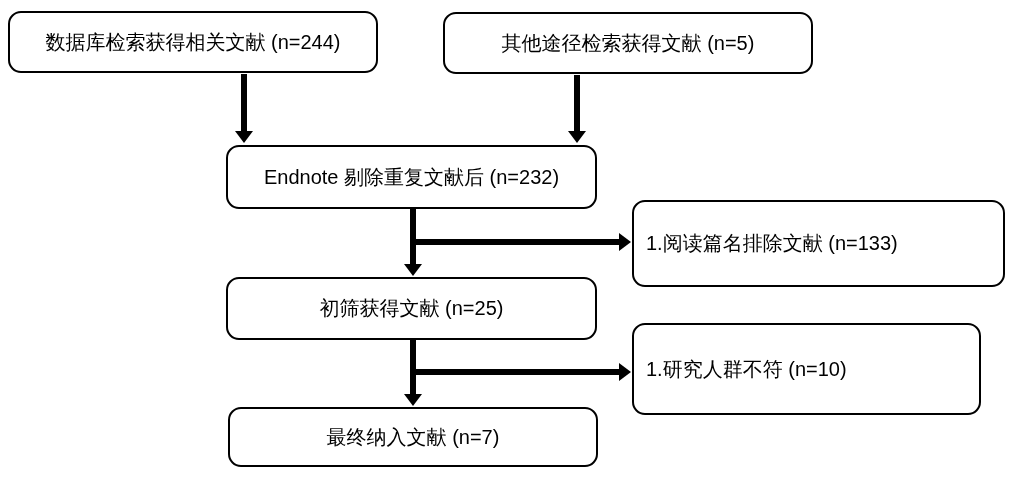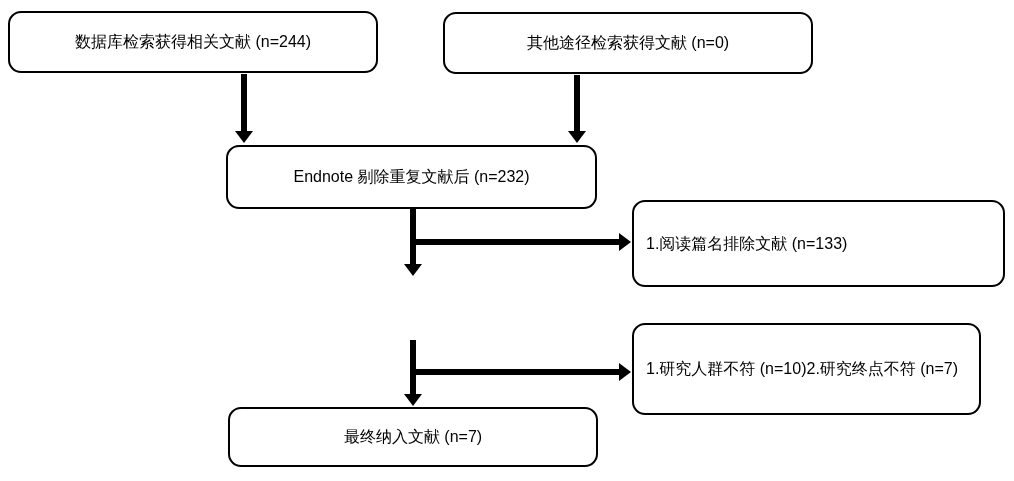--- a/index.html
+++ b/index.html
@@ -18,35 +18,35 @@
   }
   .box {
     position: absolute;
     box-sizing: border-box;
     background: #ffffff;
     border: 2.5px solid #000000;
     border-radius: 13px;
     display: flex;
     align-items: center;
     justify-content: center;
-    font-size: 16px;
+    font-size: 20px;
     line-height: 1.45;
   }
   .box .label {
     text-align: center;
     white-space: nowrap;
   }
   .box.listbox {
     justify-content: flex-start;
     padding-left: 12px;
     padding-right: 6px;
   }
   .box.listbox .lines {
     display: flex;
-    flex-direction: row;
+    flex-direction: column;
     text-align: left;
   }
   
   #b-db      { left: 8px;   top: 11px;  width: 370px; height: 62px; }
   #b-other   { left: 443px; top: 12px;  width: 370px; height: 62px; }
   #b-dedup   { left: 226px; top: 145px; width: 371px; height: 64px; align-items: center; }
   #b-init    { left: 226px; top: 277px; width: 371px; height: 63px; }
   #b-final   { left: 228px; top: 407px; width: 370px; height: 60px; }
   #b-ex1     { left: 632px; top: 200px; width: 373px; height: 87px; }
   #b-ex2     { left: 632px; top: 323px; width: 349px; height: 92px; }
@@ -78,41 +78,43 @@
 </style>
 </head>
 <body>
 
 <div class="canvas">
 
   <div class="box" id="b-db">
     <span class="label">数据库检索获得相关文献 (n=244)</span>
   </div>
   <div class="box" id="b-other">
-    <span class="label">其他途径检索获得文献 (n=0)</span>
+    <span class="label">其他途径检索获得文献 (n=5)</span>
   </div>
 
   <div class="box" id="b-dedup">
     <span class="label">Endnote 剔除重复文献后 (n=232)</span>
   </div>
 
+  <div class="box" id="b-init">
+    <span class="label">初筛获得文献 (n=25)</span>
+  </div>
 
   <div class="box" id="b-final">
     <span class="label">最终纳入文献 (n=7)</span>
   </div>
 
   <div class="box listbox" id="b-ex1">
     <span class="lines">
       <span>1.阅读篇名排除文献 (n=133)</span>
     </span>
   </div>
   <div class="box listbox" id="b-ex2">
     <span class="lines">
       <span>1.研究人群不符 (n=10)</span>
-      <span>2.研究终点不符 (n=7)</span>
     </span>
   </div>
 
   <div class="vshaft" style="left:241px; top:74px; height:57px;"></div>
   <div class="vhead" style="left:235px; top:131px;"></div>
 
   <div class="vshaft" style="left:574px; top:75px; height:56px;"></div>
   <div class="vhead" style="left:568px; top:131px;"></div>
 
   <div class="vshaft" style="left:410px; top:209px; height:55px;"></div>

